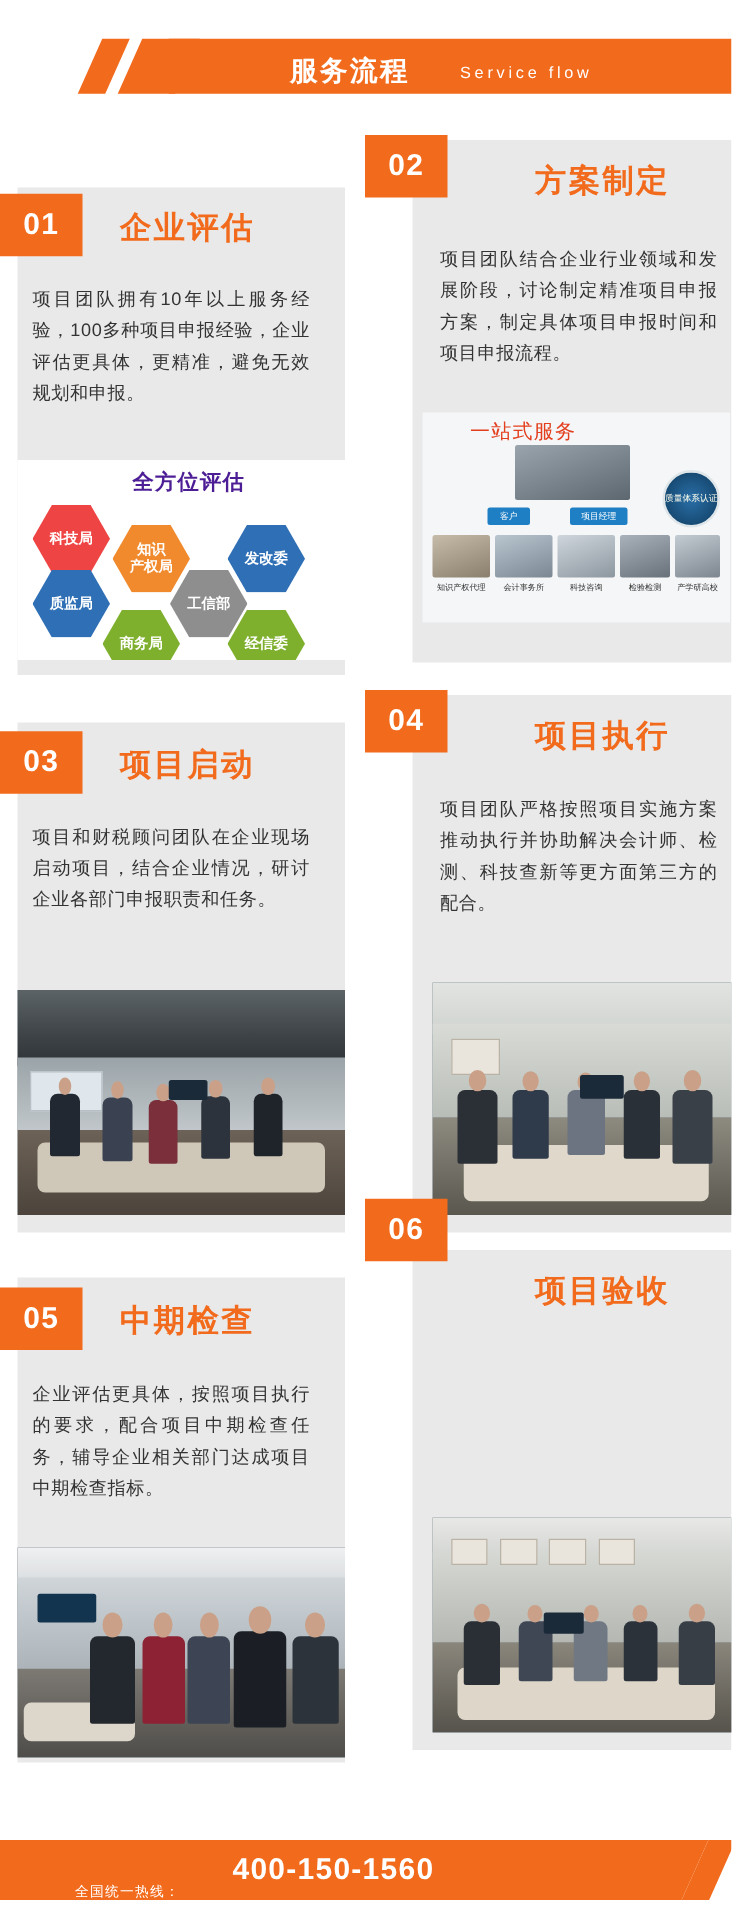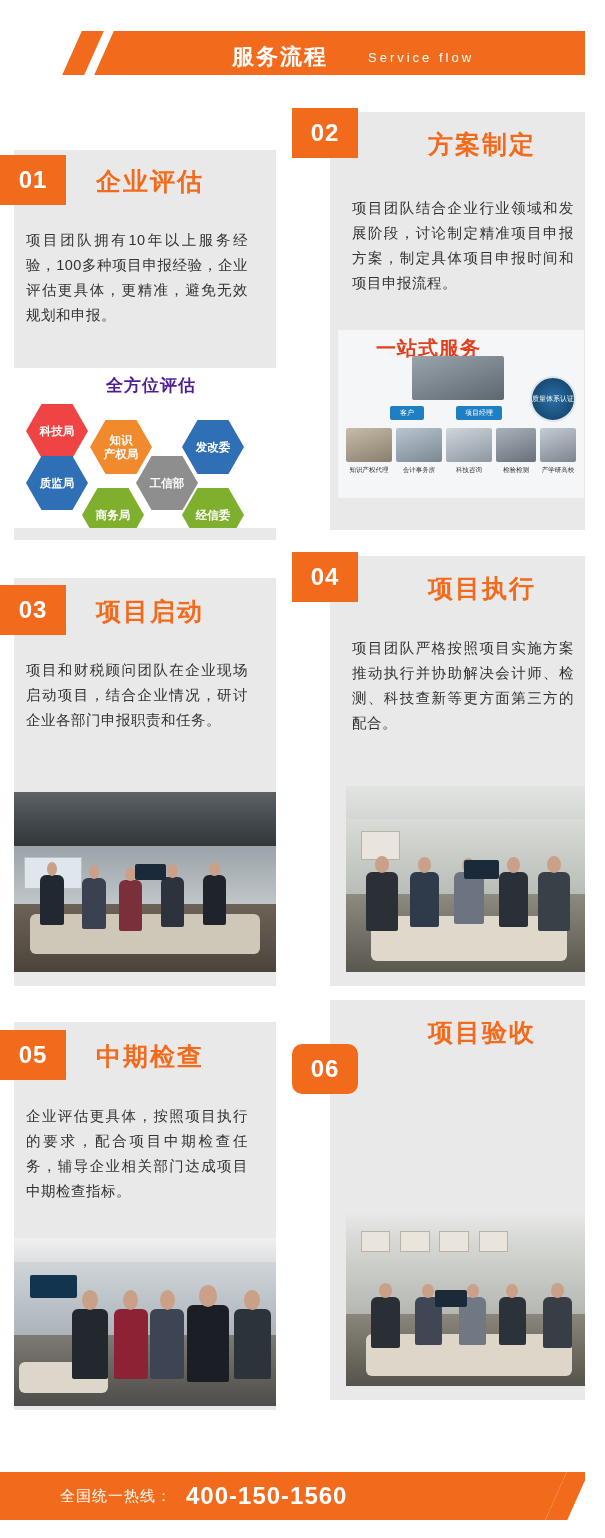--- a/index.html
+++ b/index.html
@@ -133,22 +133,22 @@
 
   
   .onestop {
     position: absolute;
     background: #f4f6f7;
     overflow: hidden;
   }
   .onestop-title {
     position: absolute;
     top: 5px; left: 38px;
-    font-size: 20px;
-    font-weight: bold;
+    font-size: 16px;
+    font-weight: normal;
     color: #e33f1e;
     letter-spacing: 1px;
   }
   .os-node {
     position: absolute;
     background: #1f7fc4;
     color: #fff;
     font-size: 7px;
     text-align: center;
     border-radius: 2px;
@@ -199,23 +199,23 @@
   }
   .footer-slant2 {
     position: absolute;
     left: 556px; bottom: 18px;
     width: 22px; height: 48px;
     background: #f26b1d;
     transform: skewX(-24deg);
   }
   .footer-label {
     position: absolute;
-    left: 60px; bottom: 32px;
-    color: #ffffff;
-    font-size: 15px;
+    left: 60px; bottom: 17px;
+    color: #ffffff;
+    font-size: 11px;
     letter-spacing: 1px;
   }
   .footer-phone {
     position: absolute;
     left: 186px; bottom: 28px;
     color: #ffffff;
     font-size: 24px;
     font-weight: bold;
     letter-spacing: 1px;
   }
@@ -372,21 +372,21 @@
       <div class="ph-person" style="left:22%; bottom:16%; width:14%; height:42%; background:#23272e;"></div>
       <div class="ph-person" style="left:38%; bottom:16%; width:13%; height:42%; background:#8e2235;"></div>
       <div class="ph-person" style="left:52%; bottom:16%; width:13%; height:42%; background:#3d4554;"></div>
       <div class="ph-person" style="left:66%; bottom:14%; width:16%; height:46%; background:#1b1f25;"></div>
       <div class="ph-person" style="left:84%; bottom:16%; width:14%; height:42%; background:#2d333b;"></div>
     </div>
   </div>
 
   <div class="card" style="top:1000px; left:330px; width:262px; height:400px;">
   </div>
-  <div class="badge" style="top:1044px; left:292px;border-radius:10px;">06</div>
+  <div class="badge" style="top:959px; left:292px;">06</div>
   <div class="card-title" style="top:1016px; left:428px;">项目验收</div>
 
   <div class="photo" style="top:1214px; left:346px; width:246px; height:172px;">
     <div class="room">
       <div class="ph-ceiling" style="height:20%; background:linear-gradient(180deg,#e8e9e6,#d2d4d1);"></div>
       <div class="ph-wall" style="top:16%; height:42%; background:linear-gradient(180deg,#d6d8d3,#b4b7b2);"></div>
       <div class="ph-floor" style="height:42%; background:linear-gradient(180deg,#8a867c,#56534c);"></div>
       <div class="ph-frame" style="left:6%; top:10%; width:12%; height:12%;"></div>
       <div class="ph-frame" style="left:22%; top:10%; width:12%; height:12%;"></div>
       <div class="ph-frame" style="left:38%; top:10%; width:12%; height:12%;"></div>

